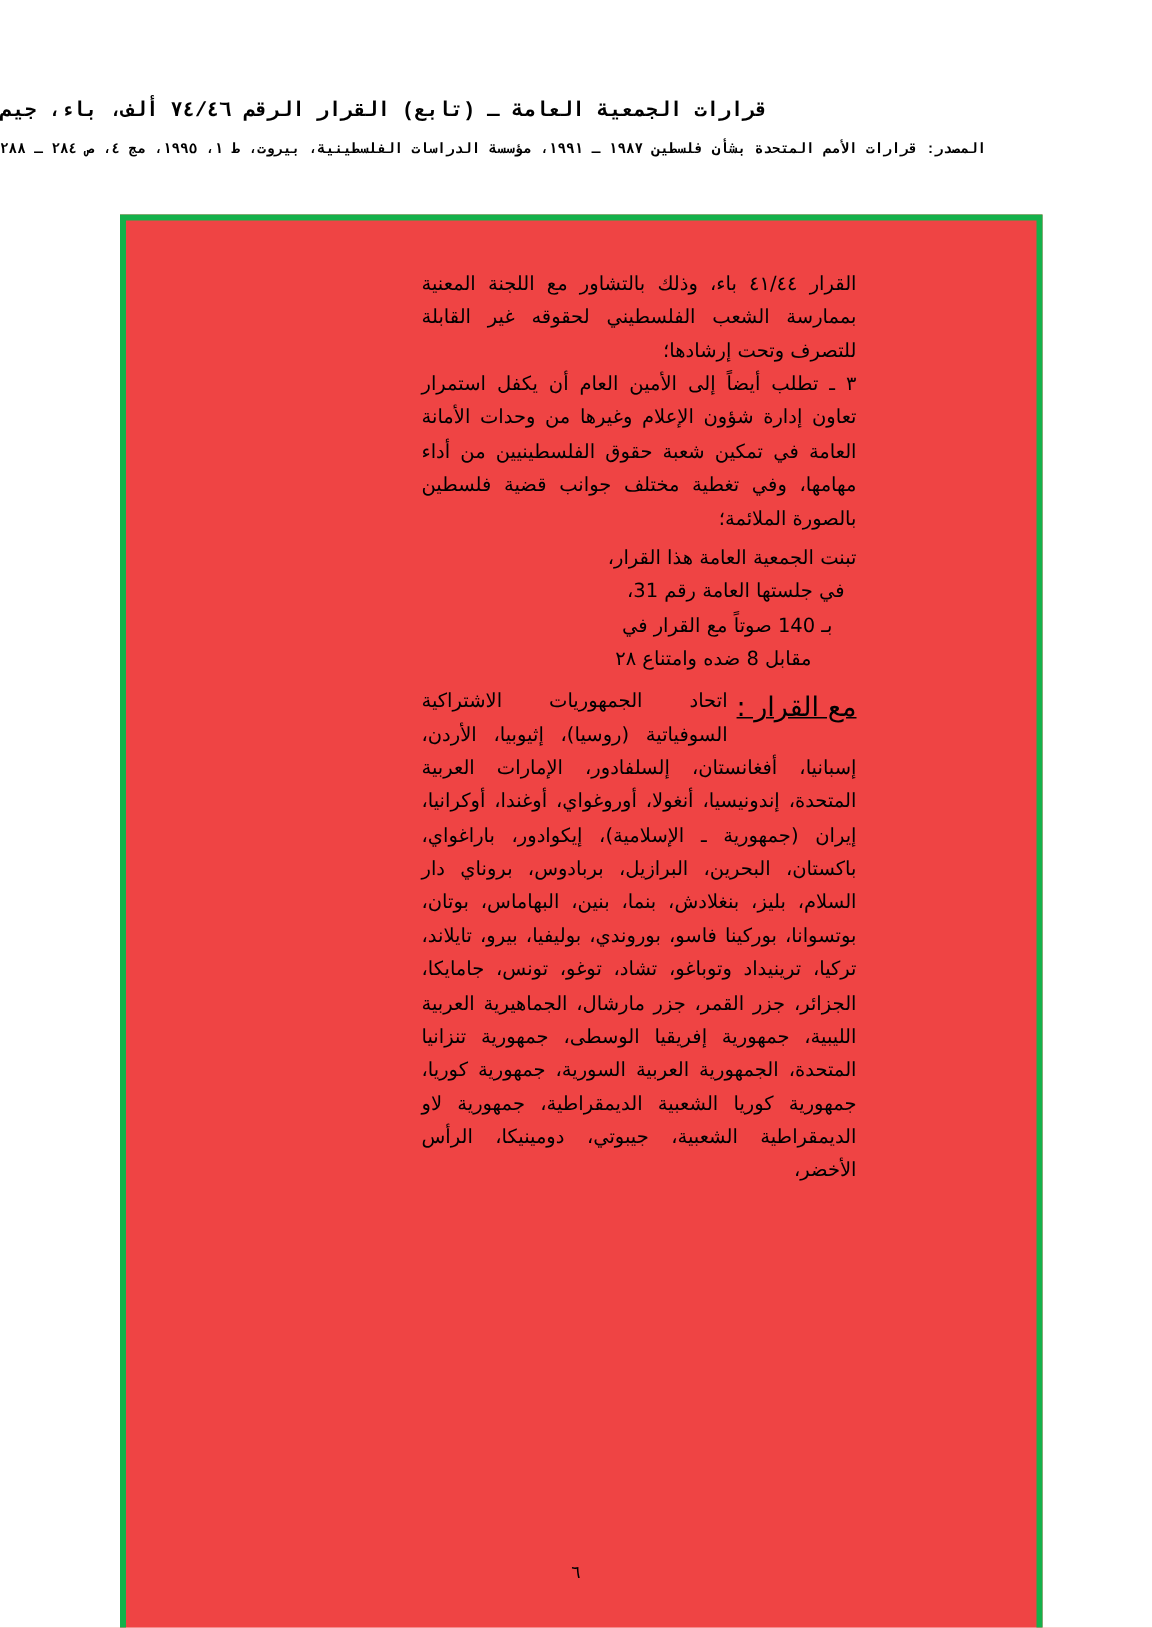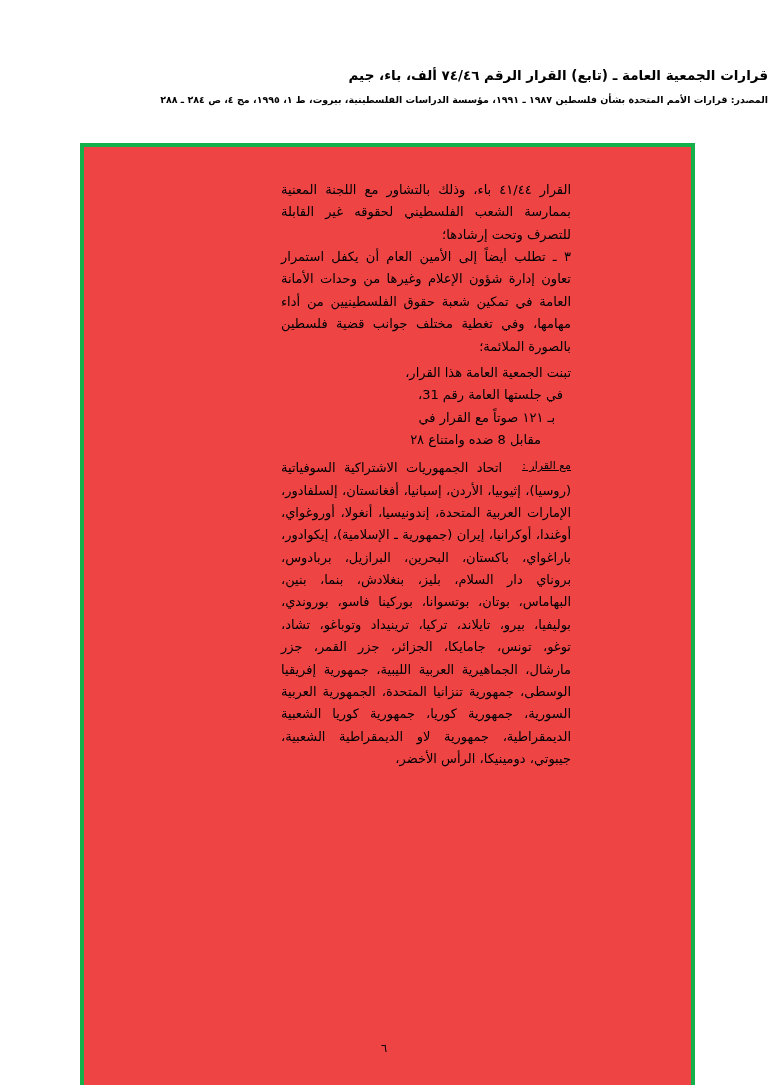--- a/index.html
+++ b/index.html
@@ -15,22 +15,23 @@
     position: relative;
     overflow: hidden;
   }
   .page {
     width: 768px;
     height: 1085px;
     position: relative;
     box-sizing: border-box;
   }
   .header {
-    text-align: right;
+    text-align: left;
     padding-top: 66px;
+    font-family: Liberation Mono, monospace;
   }
   .header-title {
     font-size: 13.5px;
     font-weight: bold;
     line-height: 1.4;
     letter-spacing: 0px;
   }
   .header-source {
     font-size: 9.5px;
     font-weight: bold;
@@ -73,24 +74,24 @@
   .vote-line.indent2 { padding-right: 8px; }
   .vote-line.indent3 { padding-right: 16px; }
   .vote-line.indent4 { padding-right: 30px; }
   .vote-line.indent5 { padding-right: 44px; }
   .countries-wrap {
     margin-top: 6px;
     display: block;
   }
   .countries-label {
     float: right;
-    font-size: 11px;
+    font-size: 18px;
     line-height: 1.72;
     white-space: nowrap;
-    margin-left: 20px;
+    margin-left: 6px;
     text-decoration: underline;
   }
   .countries-text {
     font-size: 13px;
     line-height: 1.72;
     text-align: justify;
   }
   .page-number {
     position: absolute;
     bottom: 30px;
@@ -112,21 +113,21 @@
 
   <div class="frame">
     <div class="body-col">
 
       <p class="para">القرار ٤١/٤٤ باء، وذلك بالتشاور مع اللجنة المعنية بممارسة الشعب الفلسطيني لحقوقه غير القابلة للتصرف وتحت إرشادها؛</p>
       <p class="para">٣ ـ تطلب أيضاً إلى الأمين العام أن يكفل استمرار تعاون إدارة شؤون الإعلام وغيرها من وحدات الأمانة العامة في تمكين شعبة حقوق الفلسطينيين من أداء مهامها، وفي تغطية مختلف جوانب قضية فلسطين بالصورة الملائمة؛</p>
 
       <div class="vote-block">
         <p class="vote-line indent1">تبنت الجمعية العامة هذا القرار،</p>
         <p class="vote-line indent2">في جلستها العامة رقم 31،</p>
-        <p class="vote-line indent3">بـ ١٢١ صوتاً مع القرار في</p>
+        <p class="vote-line indent3">بـ 140 صوتاً مع القرار في</p>
         <p class="vote-line indent4">مقابل 8 ضده وامتناع ٢٨</p>
       </div>
 
       <div class="countries-wrap">
         <span class="countries-label">مع القرار  :</span>
         <div class="countries-text">اتحاد الجمهوريات الاشتراكية السوفياتية (روسيا)، إثيوبيا، الأردن، إسبانيا، أفغانستان، إلسلفادور، الإمارات العربية المتحدة، إندونيسيا، أنغولا، أوروغواي، أوغندا، أوكرانيا، إيران (جمهورية ـ الإسلامية)، إيكوادور، باراغواي، باكستان، البحرين، البرازيل، بربادوس، بروناي دار السلام، بليز، بنغلادش، بنما، بنين، البهاماس، بوتان، بوتسوانا، بوركينا فاسو، بوروندي، بوليفيا، بيرو، تايلاند، تركيا، ترينيداد وتوباغو، تشاد، توغو، تونس، جامايكا، الجزائر، جزر القمر، جزر مارشال، الجماهيرية العربية الليبية، جمهورية إفريقيا الوسطى، جمهورية تنزانيا المتحدة، الجمهورية العربية السورية، جمهورية كوريا، جمهورية كوريا الشعبية الديمقراطية، جمهورية لاو الديمقراطية الشعبية، جيبوتي، دومينيكا، الرأس الأخضر،</div>
       </div>
 
     </div>
   </div>

